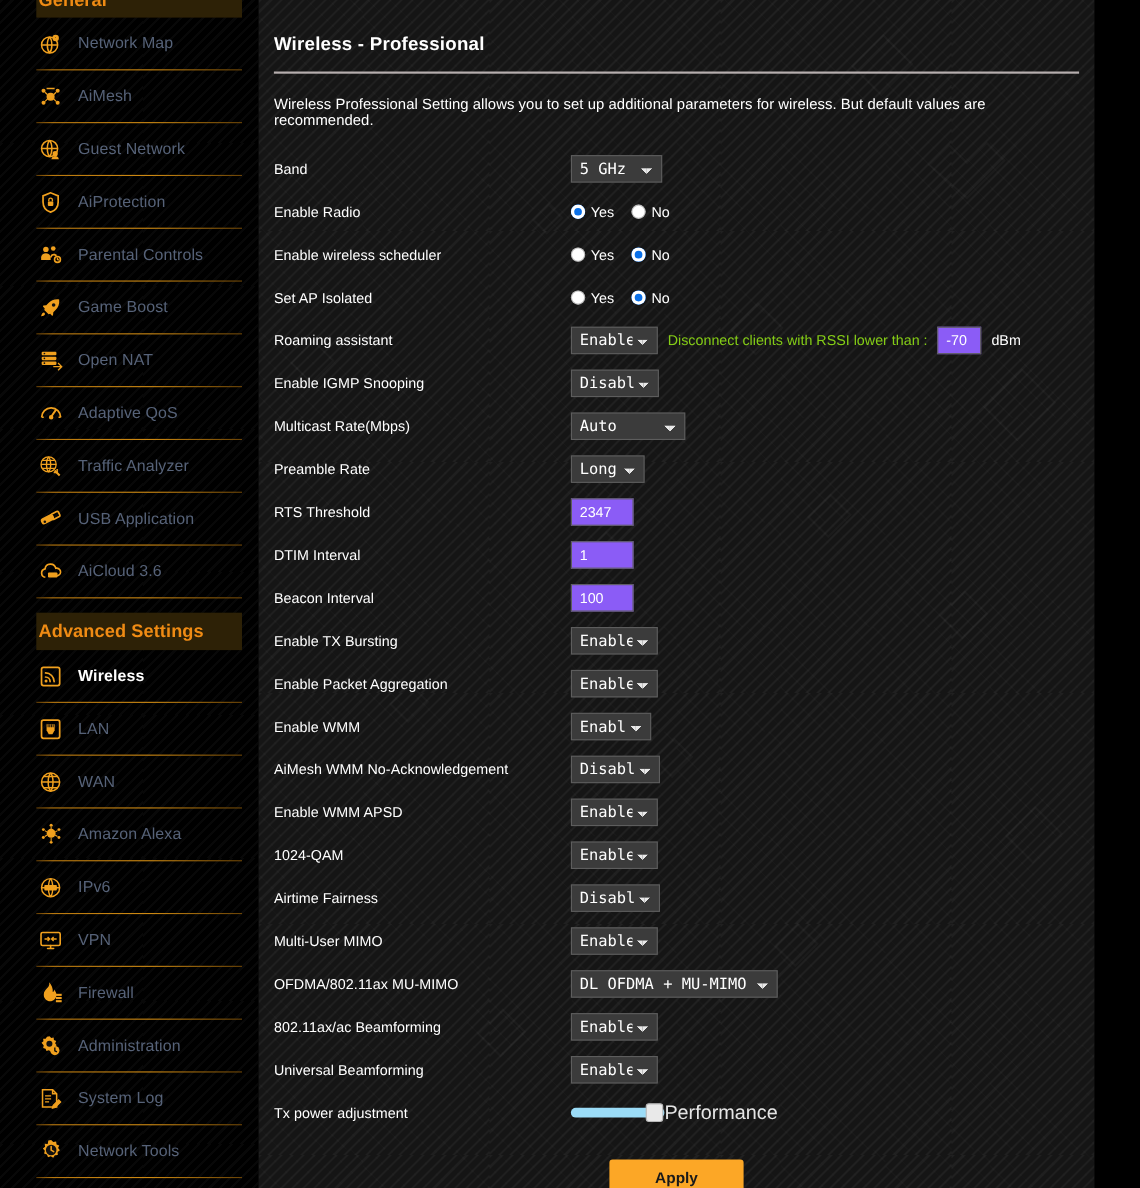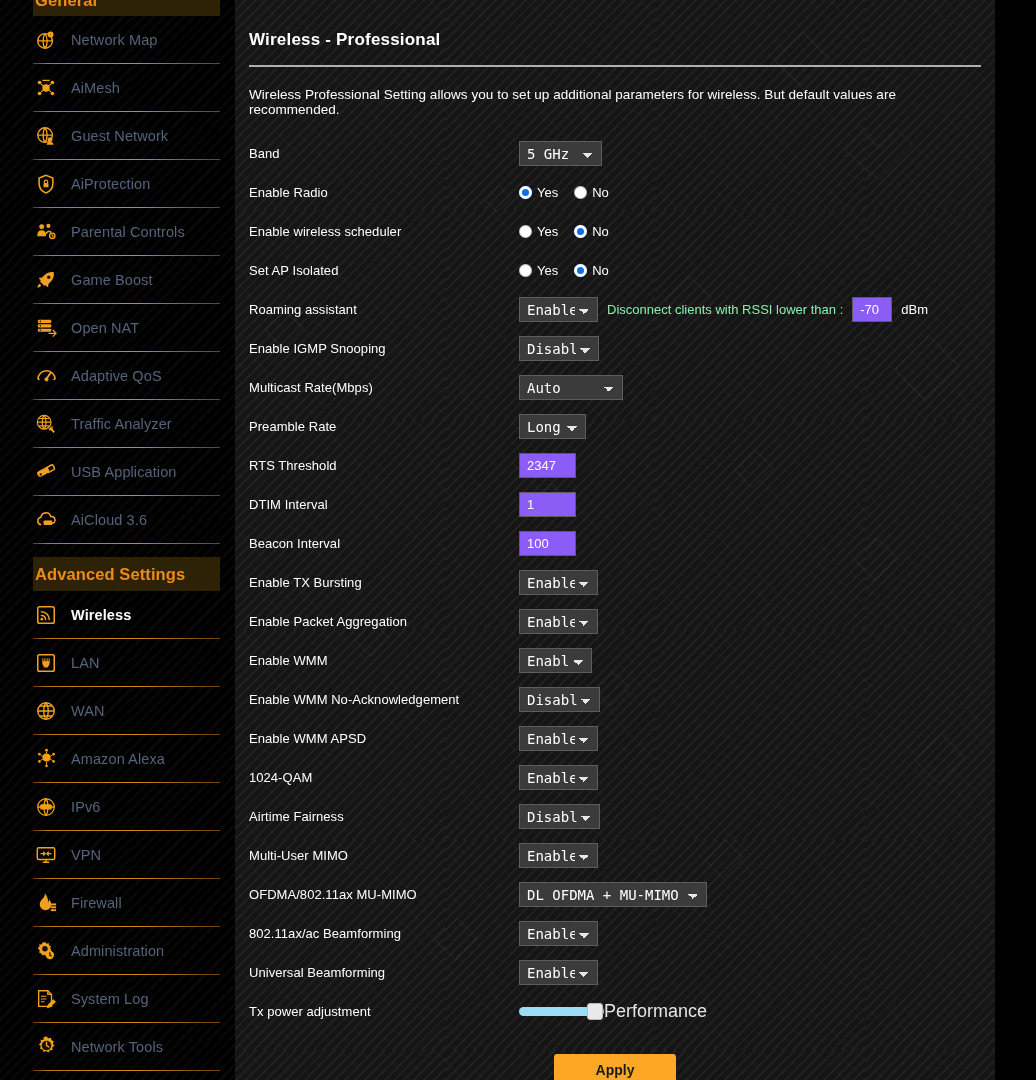--- a/index.html
+++ b/index.html
@@ -189,21 +189,21 @@
     flex: 0 0 13px;
     box-shadow: inset 0 0 0 1px rgba(0,0,0,.25);
   }
   .radio-opt.on .radio-dot {
     background: #0a70e8;
     box-shadow: inset 0 0 0 3px #ffffff, inset 0 0 0 4px #0a70e8;
   }
   .radio-lbl { color: #ffffff; font-size: 13px; }
 
   .inline-text {
-    color: #86efac;
+    color: #84cc16;
     font-size: 13px;
     margin: 0 9px;
     white-space: nowrap;
   }
   .unit { color: #ffffff; font-size: 13px; margin-left: 9px; }
 
   .slider-wrap { display: flex; align-items: center; }
   .slider {
     position: relative;
     width: 85px;
@@ -666,21 +666,21 @@
         </div>
 
         <div class="row">
           <div class="label">Enable WMM</div>
           <div class="field">
             <select class="ui w-wmm"><option selected="">Enable</option><option>Disable</option></select>
           </div>
         </div>
 
         <div class="row">
-          <div class="label">Enable WMM No-Acknowledgement</div>
+          <div class="label">AiMesh WMM No-Acknowledgement</div>
           <div class="field">
             <select class="ui w-wmmnoack"><option>Enable</option><option selected="">Disable</option></select>
           </div>
         </div>
 
         <div class="row">
           <div class="label">Enable WMM APSD</div>
           <div class="field">
             <select class="ui w-enable"><option selected="">Enable</option><option>Disable</option></select>
           </div>

